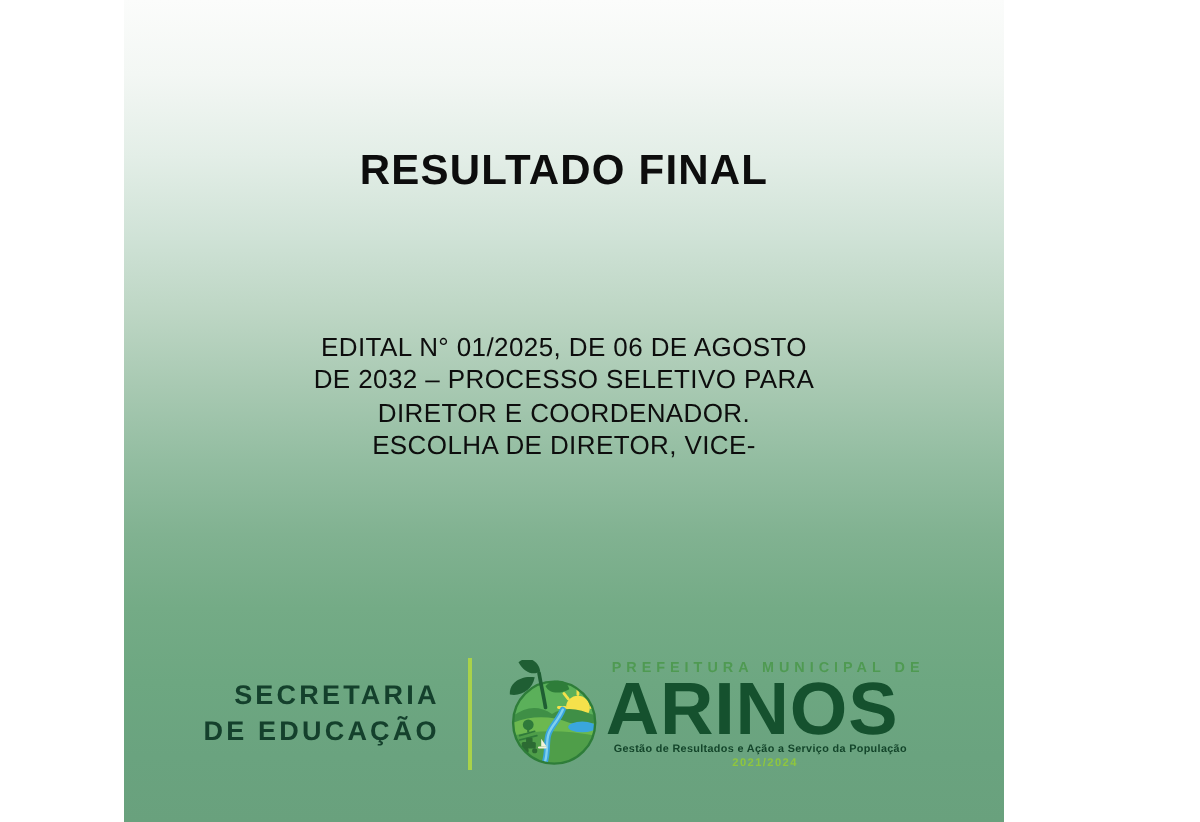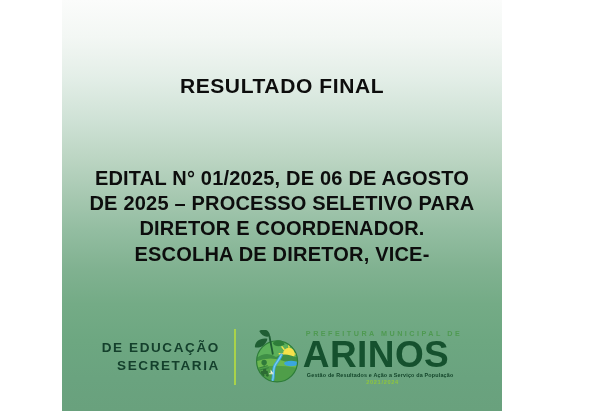--- a/index.html
+++ b/index.html
@@ -61,22 +61,22 @@
     line-height: 1.15;
   }
 
   
   .body-text {
     position: absolute;
     left: 20px;
     top: 166px;
     width: 400px;
     text-align: center;
-    font-size: 20px;
-    font-weight: 700;
+    font-size: 13px;
+    font-weight: 400;
     letter-spacing: 0.2px;
     line-height: 1.26;
     color: #0d0d0d;
   }
 
   
   .footer {
     position: absolute;
     left: 0;
     bottom: 18px;
@@ -165,30 +165,30 @@
 <body>
 
 <div class="canvas">
 
   <div class="poster">
 
     <div class="title">RESULTADO FINAL</div>
 
     <div class="body-text">
       <div>EDITAL N° 01/2025, DE 06 DE AGOSTO</div>
-      <div>DE 2025 – PROCESSO SELETIVO PARA</div>
+      <div>DE 2032 – PROCESSO SELETIVO PARA</div>
       <div>DIRETOR E COORDENADOR.</div>
       <div>ESCOLHA DE DIRETOR, VICE-</div>
     </div>
 
     <div class="footer">
 
       <div class="secretaria">
+        <div>SECRETARIA</div>
         <div>DE EDUCAÇÃO</div>
-        <div>SECRETARIA</div>
       </div>
 
       <div class="divider"></div>
 
       <div class="brand">
 
         <svg class="crest" viewBox="0 0 100 100">
           <defs>
             <clipPath id="disc">
               <circle cx="52" cy="58" r="38"></circle>

